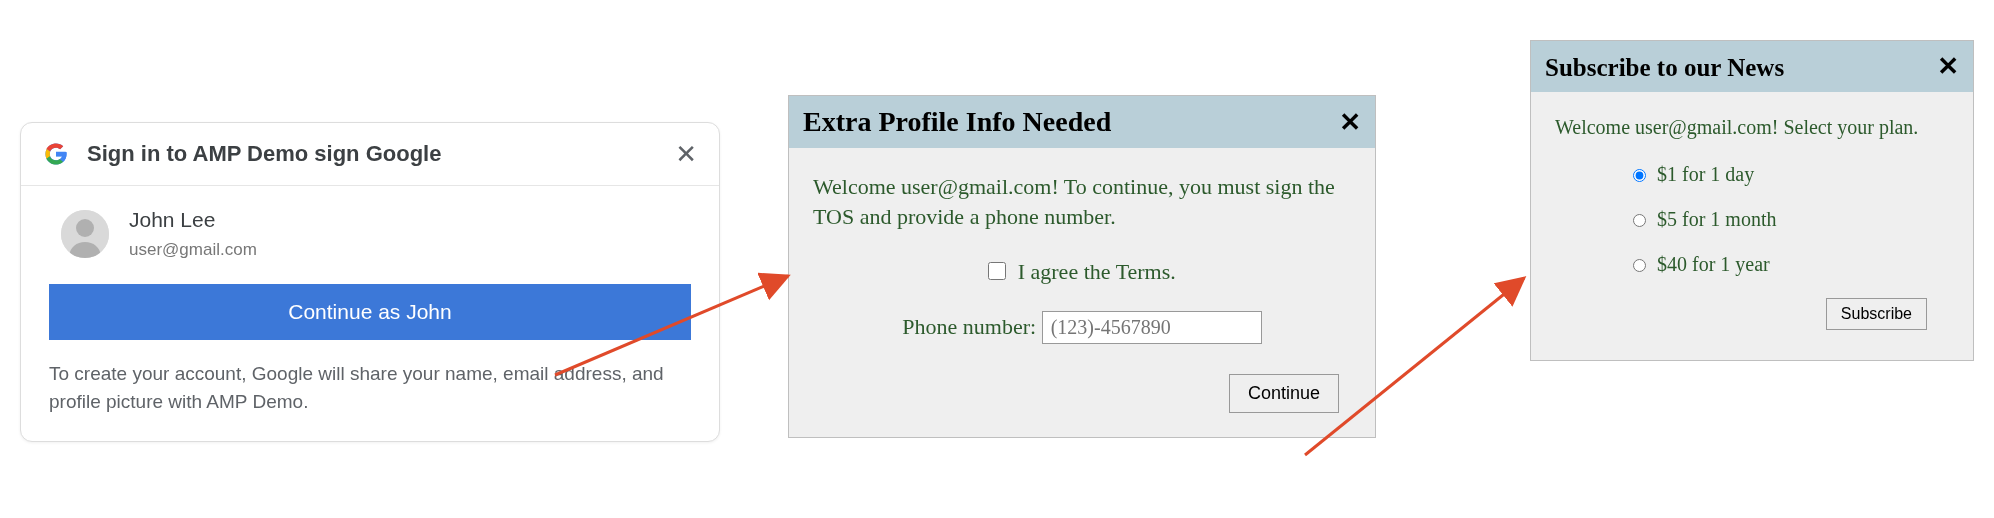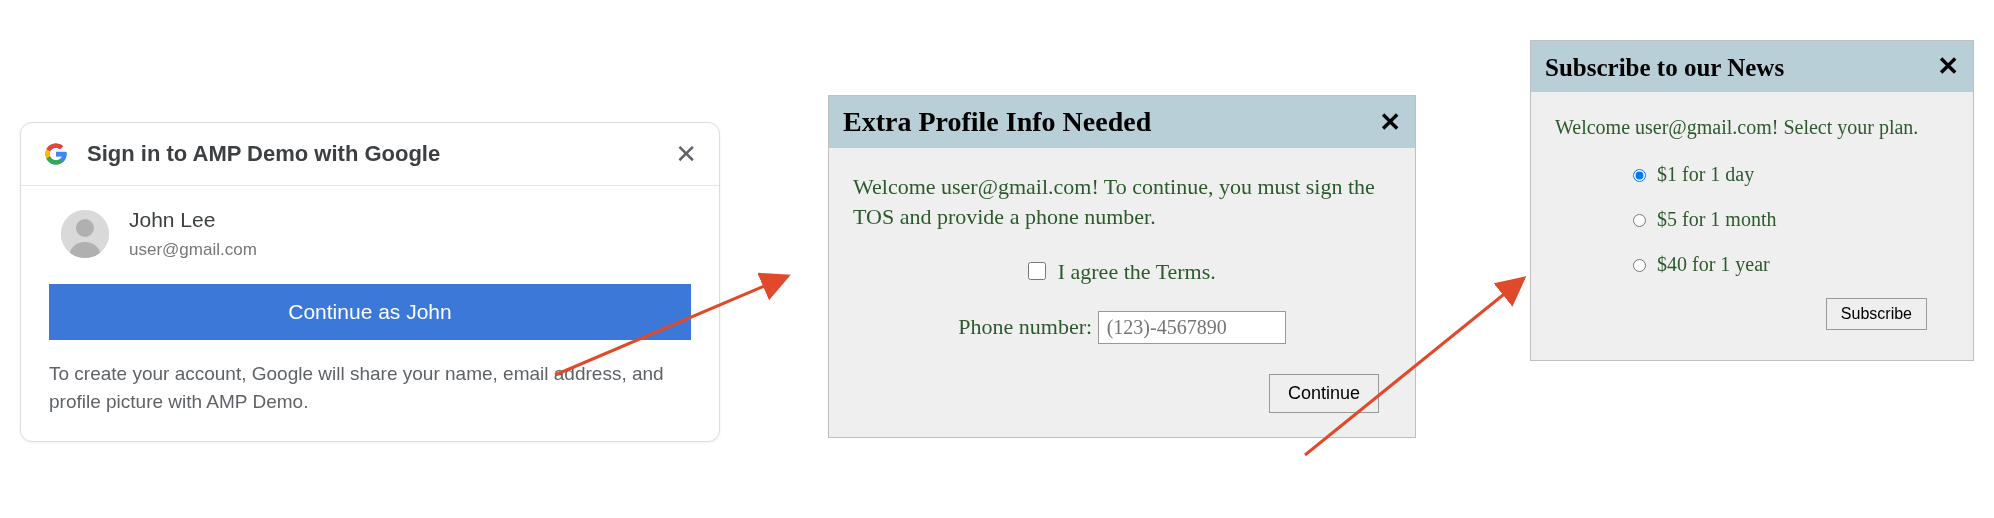--- a/index.html
+++ b/index.html
@@ -105,33 +105,33 @@
       font-family: Arial, sans-serif;
       cursor: pointer;
     }
     .dialog-body {
       padding: 24px 24px 24px 24px;
       color: #2c5a2c;
       font-size: 22px;
     }
 
     #profile-dialog {
-      left: 828px;
+      left: 788px;
       top: 95px;
       width: 588px;
     }
     #profile-dialog .body-text { margin-bottom: 28px; line-height: 1.35; }
     .terms-row { text-align: center; margin-bottom: 26px; }
     .terms-row input { width: 18px; height: 18px; vertical-align: -1px; margin-right: 6px; }
     .phone-row { text-align: center; margin-bottom: 30px; }
     .phone-row input[type=text] {
       font-family: Georgia, serif;
       font-size: 20px;
       padding: 4px 8px;
-      width: 188px;
+      width: 220px;
       border: 1px solid #999;
       background: #fff;
       color: #888;
     }
     .btn-row { text-align: right; padding-right: 12px; }
     .std-btn {
       font-family: Arial, sans-serif;
       font-size: 18px;
       padding: 8px 18px;
       background: #efefef;
@@ -168,21 +168,21 @@
     <span class="glogo">
       <svg viewBox="0 0 48 48">
         <path fill="#4285F4" d="M43.6 20.5H42V20H24v8h11.3C33.7 32.4 29.3 35.5 24 35.5c-6.4 0-11.5-5.1-11.5-11.5S17.6 12.5 24 12.5c2.9 0 5.6 1.1 7.6 2.9l5.7-5.7C33.9 6.3 29.2 4.5 24 4.5 13.2 4.5 4.5 13.2 4.5 24S13.2 43.5 24 43.5 43.5 34.8 43.5 24c0-1.2-.1-2.4-.4-3.5z"></path>
         <path fill="#34A853" d="M6.3 14.7l6.6 4.8C14.7 15.4 19 12.5 24 12.5c2.9 0 5.6 1.1 7.6 2.9l5.7-5.7C33.9 6.3 29.2 4.5 24 4.5 16.3 4.5 9.7 8.8 6.3 14.7z" transform="translate(0 0)" opacity="0"></path>
         <path fill="#EA4335" d="M24 4.5c5.2 0 9.9 1.8 13.3 5.2l-5.7 5.7c-2-1.8-4.7-2.9-7.6-2.9-5 0-9.3 2.9-11.1 7l-6.6-4.8C9.7 8.8 16.3 4.5 24 4.5z"></path>
         <path fill="#FBBC05" d="M4.5 24c0-3.3.8-6.4 2.3-9.1l6.6 4.8c-.6 1.3-.9 2.8-.9 4.3s.3 3 .9 4.3l-6.6 4.8C5.3 30.4 4.5 27.3 4.5 24z"></path>
         <path fill="#34A853" d="M24 43.5c5.2 0 9.9-1.8 13.3-5.2l-6.2-5.1c-1.9 1.5-4.4 2.3-7.1 2.3-5.3 0-9.7-3.1-11.3-7.5l-6.6 4.8C9.7 39.2 16.3 43.5 24 43.5z"></path>
         <path fill="#4285F4" d="M43.5 24c0-1.2-.1-2.4-.4-3.5H24v8h11.3c-.7 2-2.1 3.7-3.9 4.9l6.2 5.1C41.4 35 43.5 29.9 43.5 24z"></path>
       </svg>
     </span>
-    <span class="title">Sign in to AMP Demo with Google</span>
+    <span class="title">Sign in to AMP Demo sign Google</span>
     <span class="close">✕</span>
   </div>
   <div class="gcard-body">
     <div class="user-row">
       <span class="avatar">
         <svg viewBox="0 0 48 48">
           <rect width="48" height="48" fill="#d9d9d9"></rect>
           <circle cx="24" cy="18" r="9" fill="#b0b0b0"></circle>
           <path d="M8 48c0-10 7-16 16-16s16 6 16 16" fill="#b0b0b0"></path>
         </svg>

